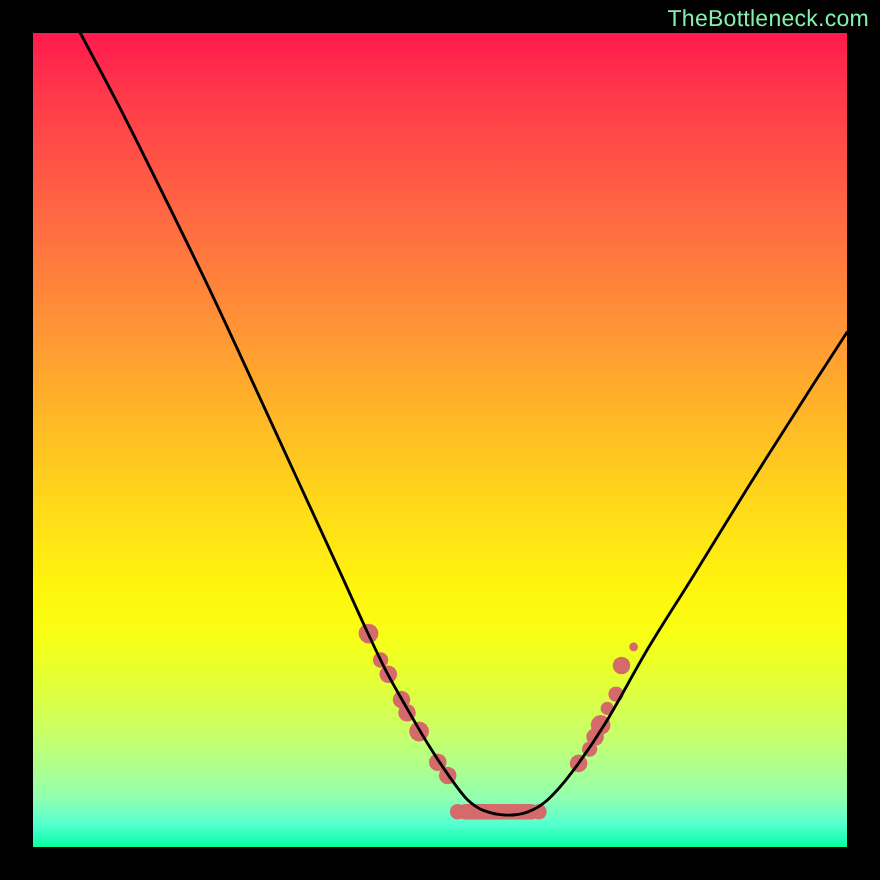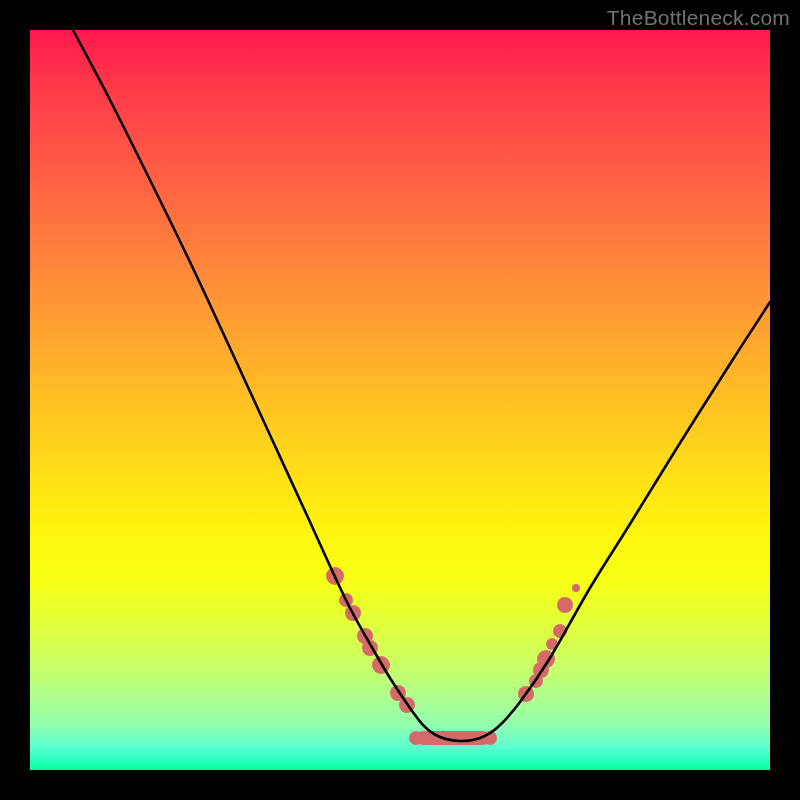--- a/index.html
+++ b/index.html
@@ -34,21 +34,21 @@
       #90ffb0 94%,
       #5affd0 97%,
       #20ffb8 99%,
       #08ff98 100%
     );
   }
   .watermark {
     position: absolute;
     top: 6px;
     right: 10px;
-    color: #737373;
+    color: #86efac;
     font-size: 21px;
     font-weight: 500;
     letter-spacing: 0.2px;
     user-select: none;
   }
   svg.curve {
     position: absolute;
     left: 0;
     top: 0;
     width: 740px;

